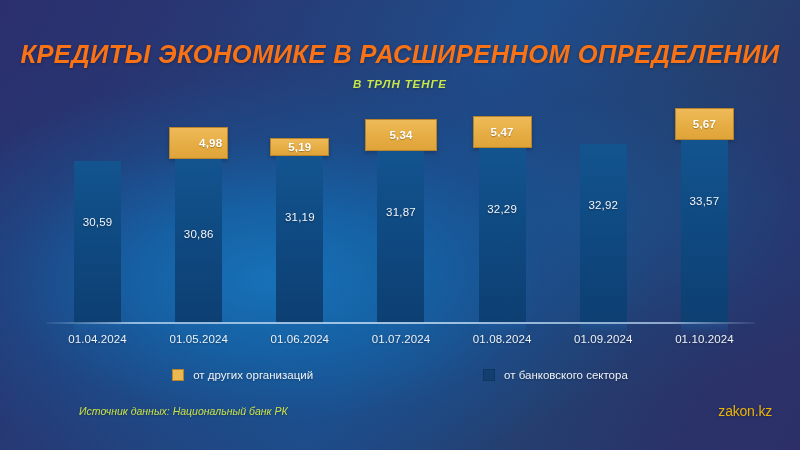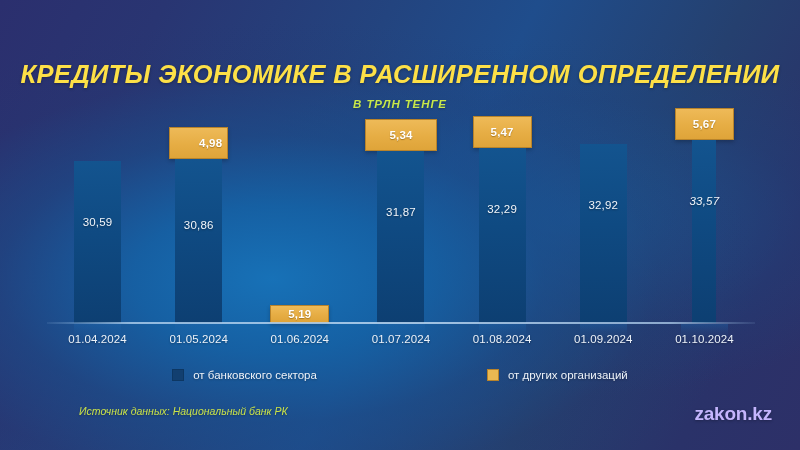--- a/index.html
+++ b/index.html
@@ -23,26 +23,26 @@
   }
 
   
   #header {
     position: absolute; top: 0; left: 0; right: 0;
     text-align: center;
     z-index: 5;
   }
   #chart-title {
     margin: 0;
-    padding-top: 60px;
+    padding-top: 40px;
     font-size: 25.5px;
     font-weight: bold;
     font-style: italic;
     letter-spacing: 0.4px;
-    color: #fde047;
+    color: #f97316;
     text-shadow: 0 1px 3px rgba(0,0,0,0.30);
     white-space: nowrap;
   }
   #chart-subtitle {
     margin: 0;
     padding-top: 9px;
     font-size: 11.5px;
     font-weight: bold;
     font-style: italic;
     letter-spacing: 0.9px;
@@ -179,23 +179,23 @@
     font-size: 10.5px;
     font-style: italic;
     color: #c9e24a;
     text-shadow: 0 1px 2px rgba(0,0,0,0.28);
     white-space: nowrap;
     z-index: 5;
   }
   #watermark {
     position: absolute;
     right: 28px; top: 403px;
-    font-size: 19px;
-    font-weight: bold;
-    color: #c4b5fd;
+    font-size: 14px;
+    font-weight: normal;
+    color: #eab308;
     letter-spacing: -0.2px;
     text-shadow: 0 1px 3px rgba(0,0,0,0.30);
     z-index: 5;
   }
 </style>
 </head>
 <body>
 
 <div id="bg"></div>
 
@@ -211,29 +211,32 @@
           <span style="top: 55px; transform: none;">30,59</span>
         </div>
       </div>
     </div>
     <div class="col" style="left: 101.143px; width: 101.143px;">
       <div class="bar-wrap">
         <div class="seg-top" style="width: 59px; height: 32px; padding-left: 24px;">
           <span>4,98</span>
         </div>
         <div class="seg-bottom" style="width: 47px; height: 164.224px;">
-          <span style="top: 60px; transform: none;">30,86</span>
+          <span style="top: 69px; transform: none;">30,86</span>
         </div>
       </div>
     </div>
     <div class="col" style="left: 202.286px; width: 101.143px;">
       <div class="bar-wrap">
         <div class="seg-top" style="width: 59px; height: 18px;">
           <span>5,19</span>
         </div>
+        <div class="seg-bottom" style="width: 47px; height: 167.18px;">
+          <span style="top: 55px; transform: none;">31,19</span>
+        </div>
       </div>
     </div>
     <div class="col" style="left: 303.429px; width: 101.143px;">
       <div class="bar-wrap">
         <div class="seg-top" style="width: 72px; height: 32px;">
           <span>5,34</span>
         </div>
         <div class="seg-bottom" style="width: 47px; height: 171.725px;">
           <span style="top: 55px; transform: none;">31,87</span>
         </div>
@@ -254,21 +257,21 @@
         <div class="seg-bottom" style="width: 47px; height: 178.623px;">
           <span style="top: 55px; transform: none;">32,92</span>
         </div>
       </div>
     </div>
     <div class="col" style="left: 606.857px; width: 101.143px;">
       <div class="bar-wrap">
         <div class="seg-top" style="width: 59px; height: 32px;">
           <span>5,67</span>
         </div>
-        <div class="seg-bottom" style="width: 24px; height: 182.839px; font-style: italic;">
+        <div class="seg-bottom" style="width: 47px; height: 182.839px;">
           <span style="top: 55px; transform: none;">33,57</span>
         </div>
       </div>
     </div>
   </div>
 <div id="reflections">
     <div class="refl" style="left: 27.0714px; width: 47px;"></div>
     <div class="refl" style="left: 128.214px; width: 47px;"></div>
     <div class="refl" style="left: 229.357px; width: 47px;"></div>
     <div class="refl" style="left: 330.5px; width: 47px;"></div>
@@ -282,23 +285,23 @@
     <div class="xlab" style="left: 101.143px; width: 101.143px;">01.05.2024</div>
     <div class="xlab" style="left: 202.286px; width: 101.143px;">01.06.2024</div>
     <div class="xlab" style="left: 303.429px; width: 101.143px;">01.07.2024</div>
     <div class="xlab" style="left: 404.571px; width: 101.143px;">01.08.2024</div>
     <div class="xlab" style="left: 505.714px; width: 101.143px;">01.09.2024</div>
     <div class="xlab" style="left: 606.857px; width: 101.143px;">01.10.2024</div>
   </div>
 
 <div id="legend">
   <div class="legend-item">
+    <span class="legend-swatch gold"></span>
+    <span class="legend-label">от других организаций</span>
+  </div>
+  <div class="legend-item">
     <span class="legend-swatch blue"></span>
     <span class="legend-label">от банковского сектора</span>
   </div>
-  <div class="legend-item">
-    <span class="legend-swatch gold"></span>
-    <span class="legend-label">от других организаций</span>
-  </div>
 </div>
 
 <div id="source">Источник данных: Национальный банк РК</div>
 <div id="watermark">zakon.kz</div>
 
 </body></html>

